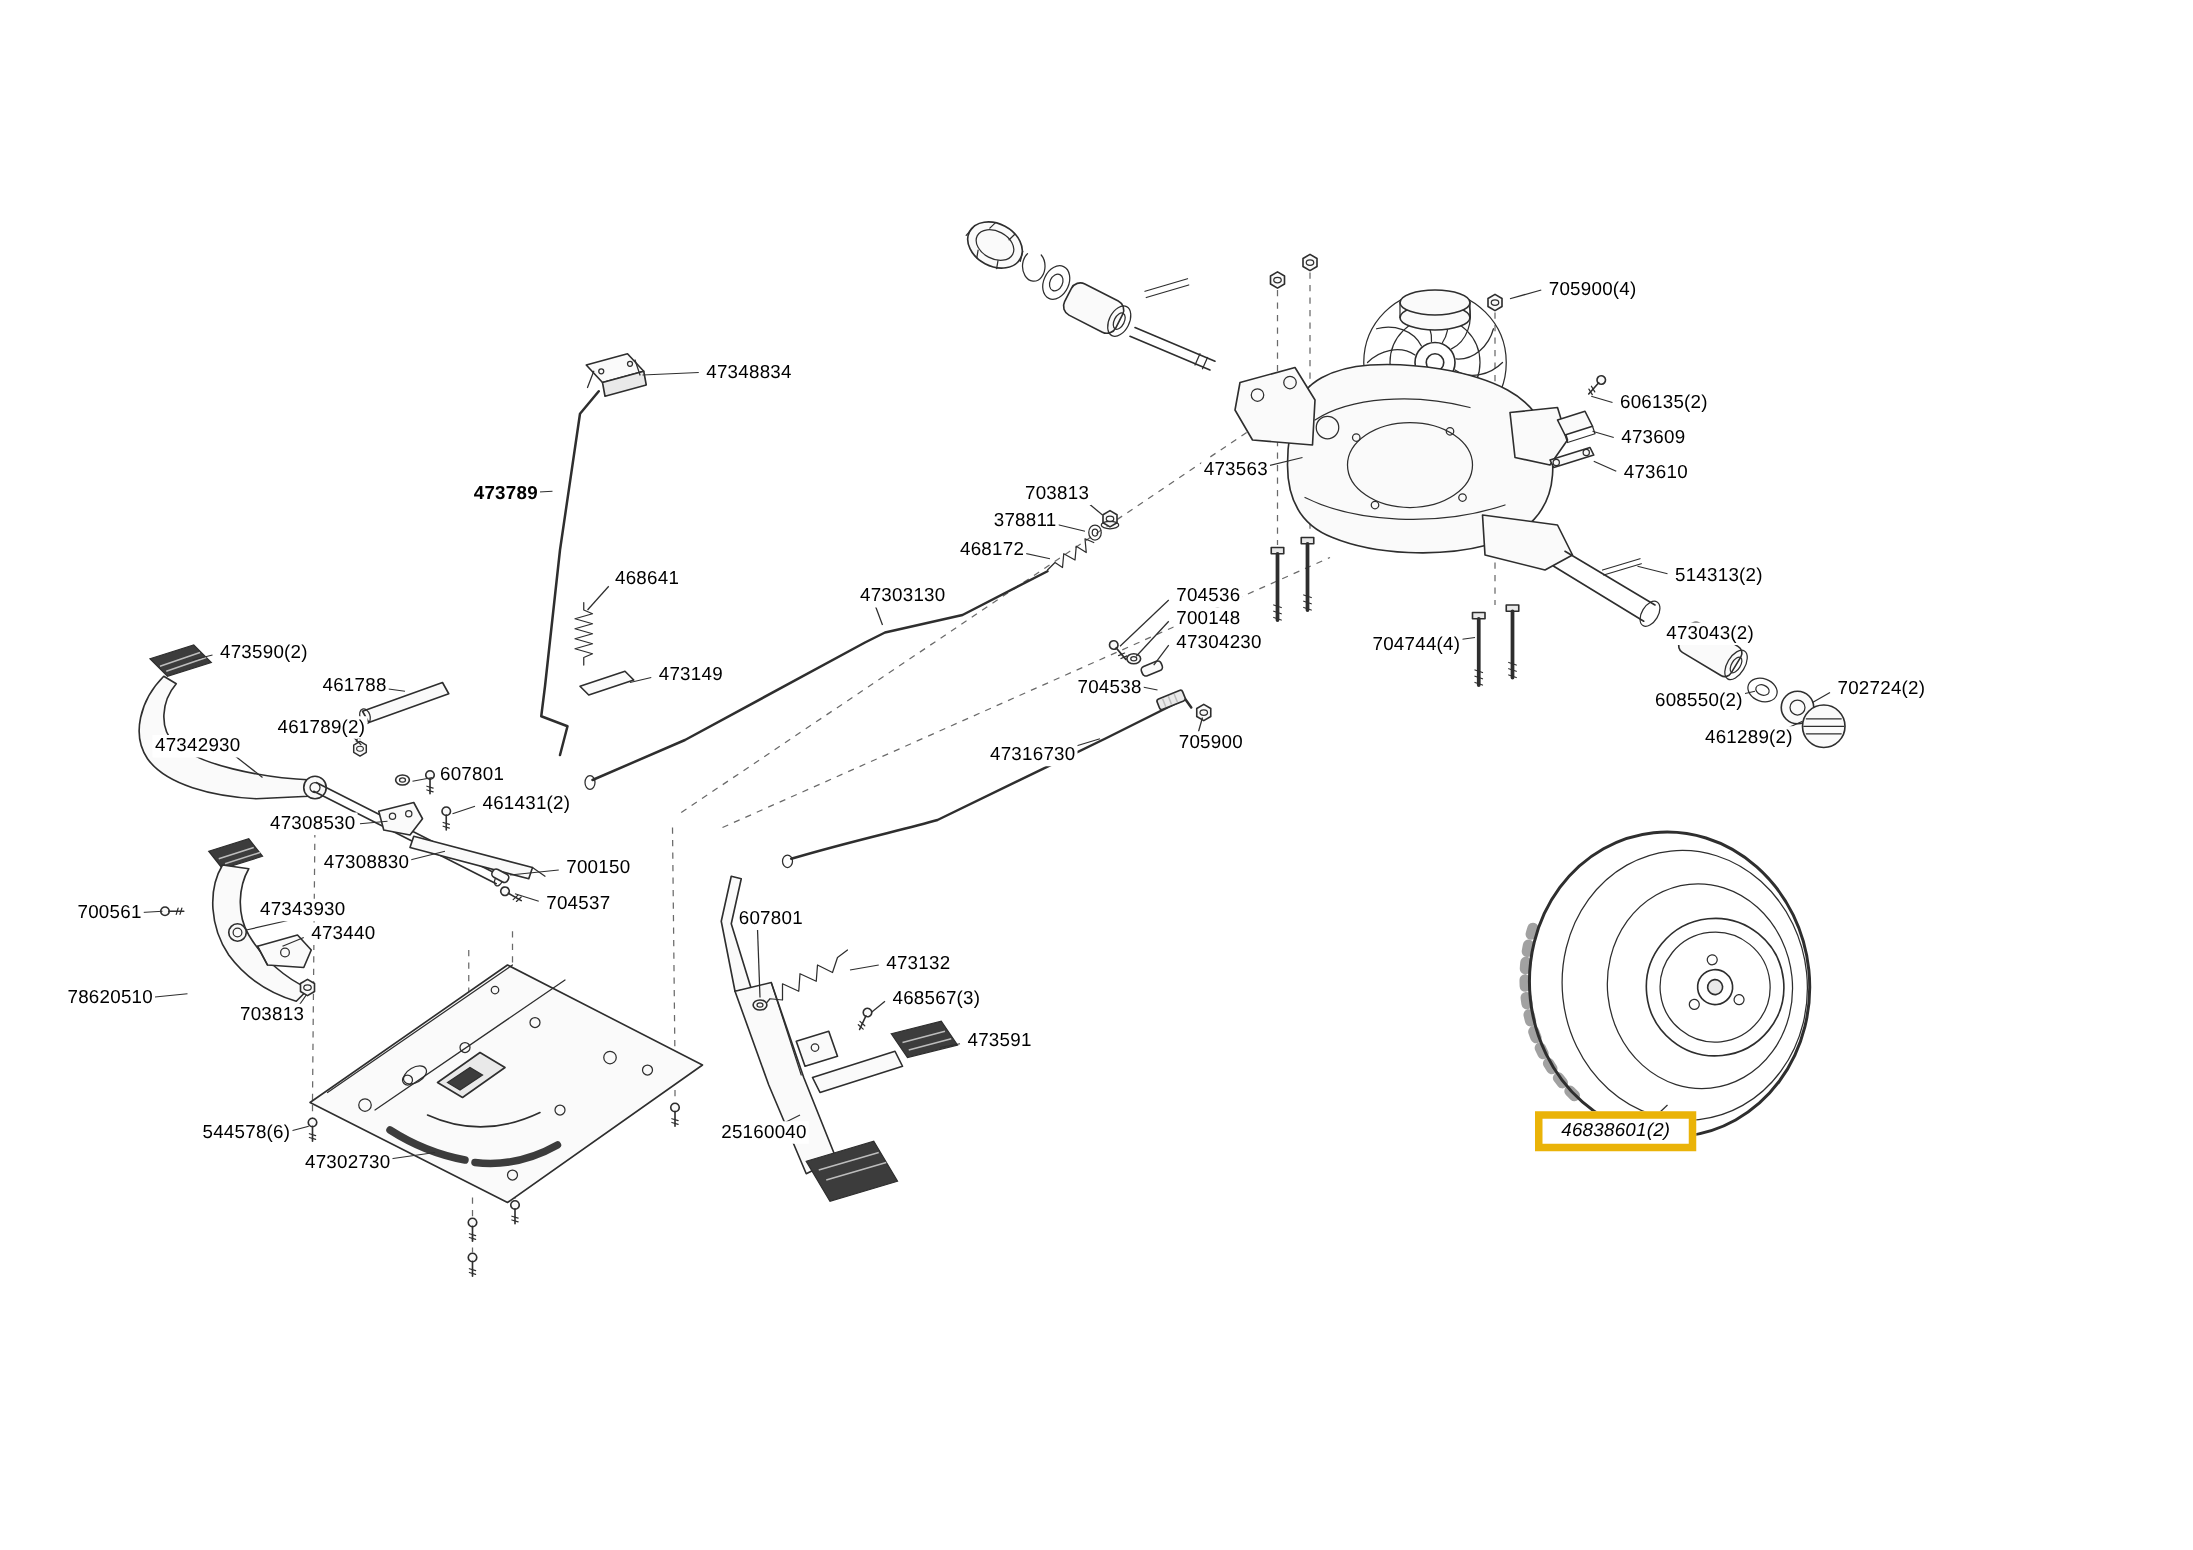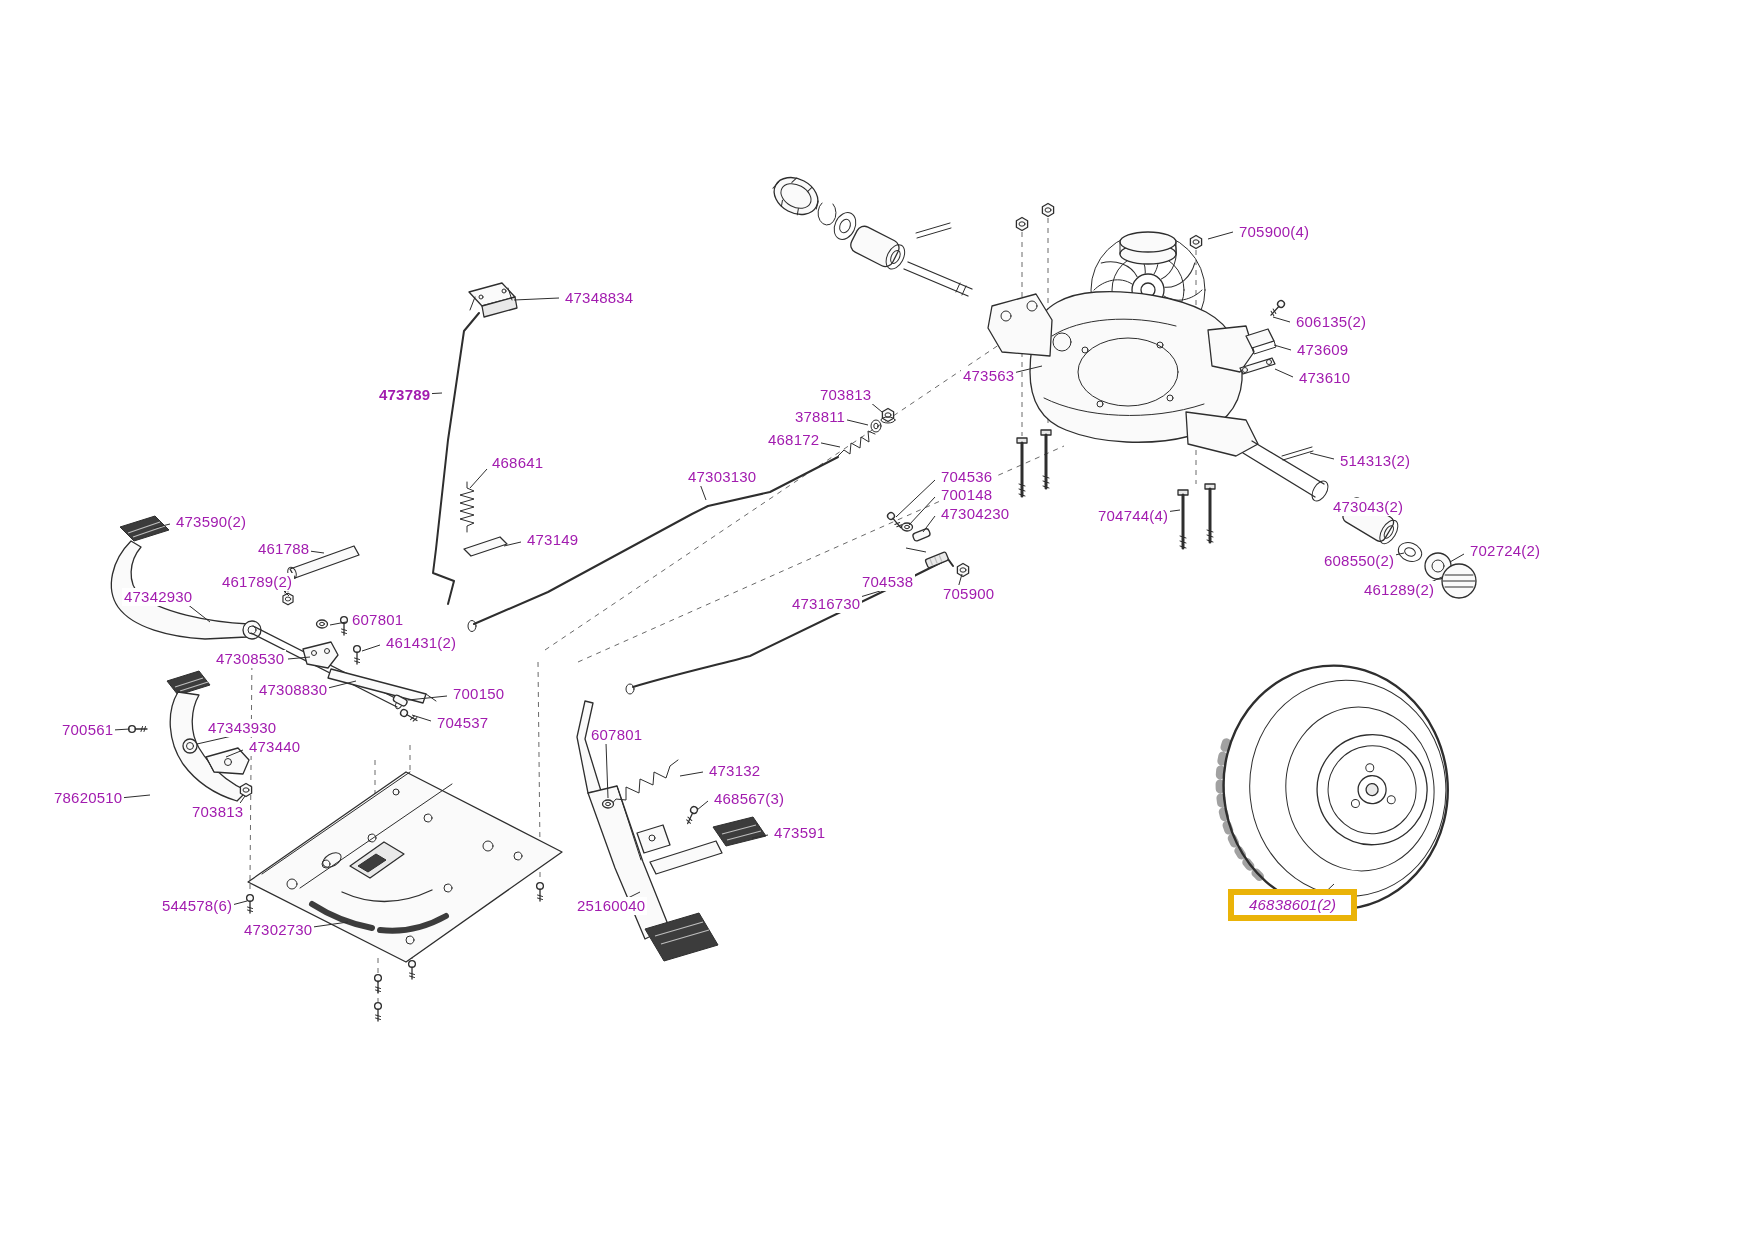--- a/index.html
+++ b/index.html
@@ -1,20 +1,20 @@
 <!DOCTYPE html>
 <html><head>
 <meta charset="utf-8">
 <style>
   html,body{margin:0;padding:0;background:#ffffff;}
   .canvas{position:relative;width:1754px;height:1240px;background:#fff;
           font-family:"Liberation Sans",sans-serif;overflow:hidden;}
   .canvas > svg{position:absolute;left:0;top:0;}
   #label-overlay{position:absolute;left:0;top:0;width:100%;height:100%;pointer-events:none;}
-  .part-label{position:absolute;transform:translateY(-50%);font-size:15px;color:#a21caf;
+  .part-label{position:absolute;transform:translateY(-50%);font-size:15px;color:#000000;
               white-space:nowrap;letter-spacing:.2px;background:#fff;padding:0 2px;line-height:18px;}
   .part-label.boxed{border:6px solid #eab308;padding:0 15px;line-height:20px;font-style:italic;}
   .ln{stroke:#2e2e2e;fill:none;stroke-width:1.3;stroke-linecap:round;stroke-linejoin:round;}
   .thin{stroke-width:1;}
   .fill-light{fill:#fafafa;}
   .fill-mid{fill:#e9e9e9;}
   .dark{fill:#3c3c3c;stroke:#2e2e2e;stroke-width:1;}
   .hatch{stroke:#bdbdbd;stroke-width:1.2;fill:none;}
   .dash{stroke:#6a6a6a;stroke-width:1;fill:none;stroke-dasharray:5 5;}
   .leader{stroke:#2e2e2e;stroke-width:1;fill:none;}
@@ -365,21 +365,21 @@
       <div class="part-label" style="left: 1338px; top: 461px;">514313(2)</div>
       <div class="part-label" style="left: 686px; top: 477px;">47303130</div>
       <div class="part-label" style="left: 939px; top: 477px;">704536</div>
       <div class="part-label" style="left: 939px; top: 495px;">700148</div>
       <div class="part-label" style="left: 1331px; top: 507px;">473043(2)</div>
       <div class="part-label" style="left: 939px; top: 514px;">47304230</div>
       <div class="part-label" style="left: 1096px; top: 516px;">704744(4)</div>
       <div class="part-label" style="left: 174px; top: 522px;">473590(2)</div>
       <div class="part-label" style="left: 525px; top: 540px;">473149</div>
       <div class="part-label" style="left: 256px; top: 549px;">461788</div>
-      <div class="part-label" style="left: 860px; top: 550px; margin-top: 32px;">704538</div>
+      <div class="part-label" style="left: 860px; top: 550px;">704538</div>
       <div class="part-label" style="left: 1468px; top: 551px;">702724(2)</div>
       <div class="part-label" style="left: 1322px; top: 561px;">608550(2)</div>
       <div class="part-label" style="left: 220px; top: 582px;">461789(2)</div>
       <div class="part-label" style="left: 1362px; top: 590px;">461289(2)</div>
       <div class="part-label" style="left: 941px; top: 594px;">705900</div>
       <div class="part-label" style="left: 122px; top: 597px;">47342930</div>
       <div class="part-label" style="left: 790px; top: 604px;">47316730</div>
       <div class="part-label" style="left: 350px; top: 620px;">607801</div>
       <div class="part-label" style="left: 384px; top: 643px;">461431(2)</div>
       <div class="part-label" style="left: 214px; top: 659px;">47308530</div>

